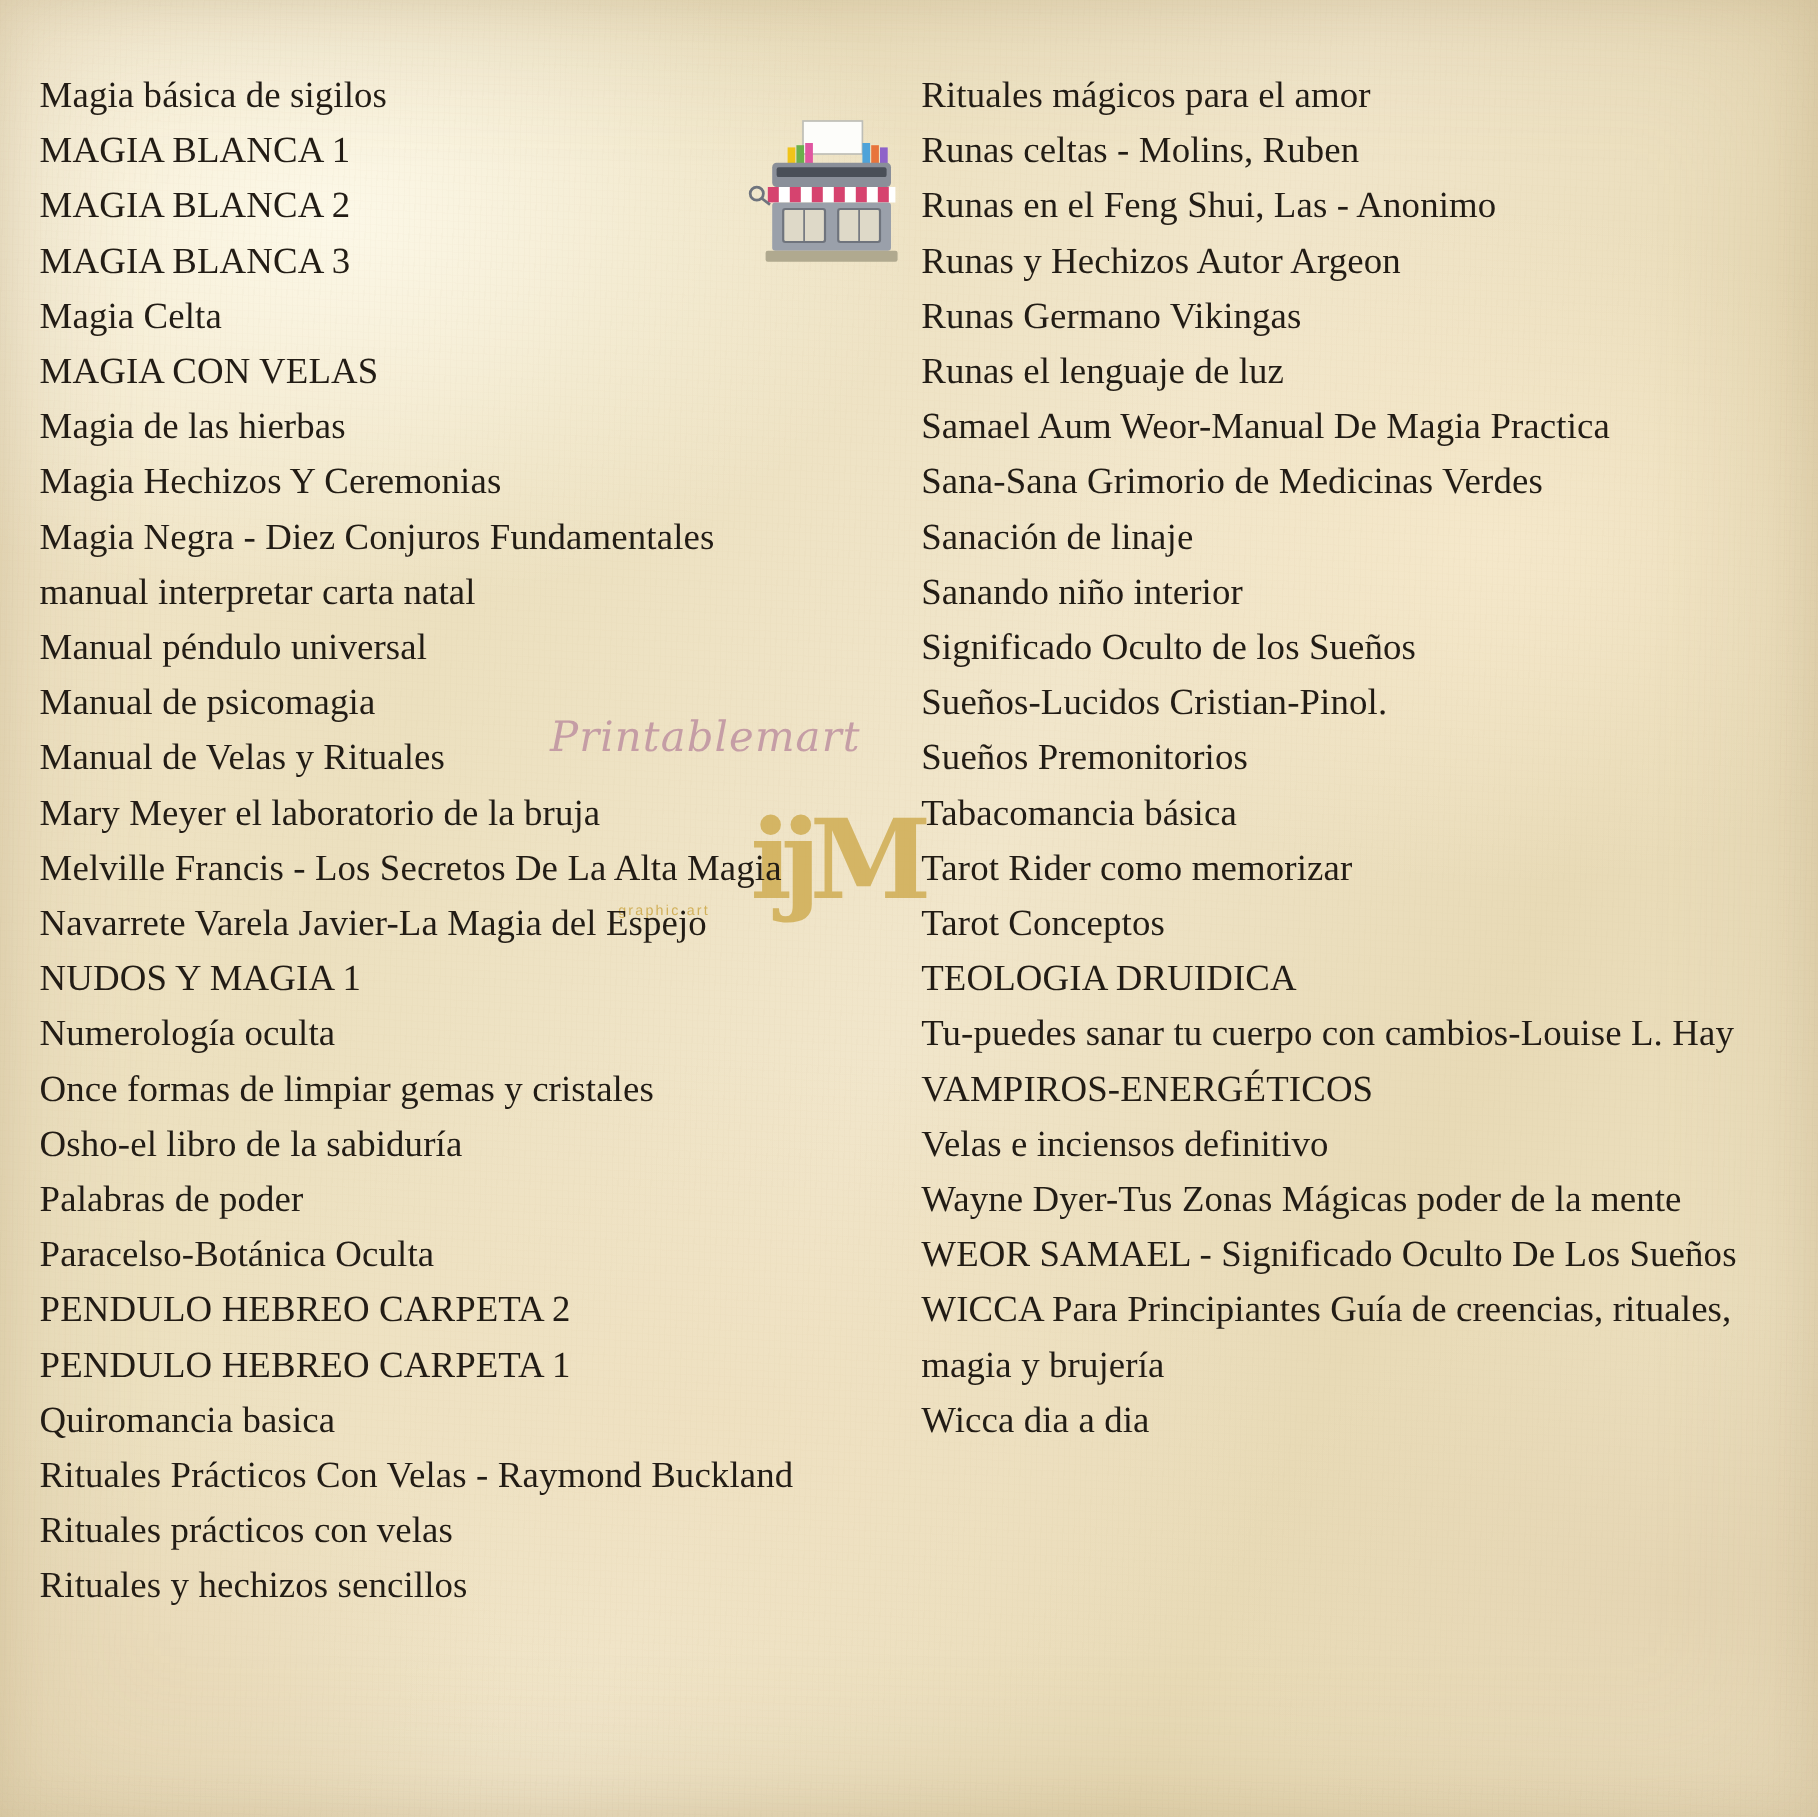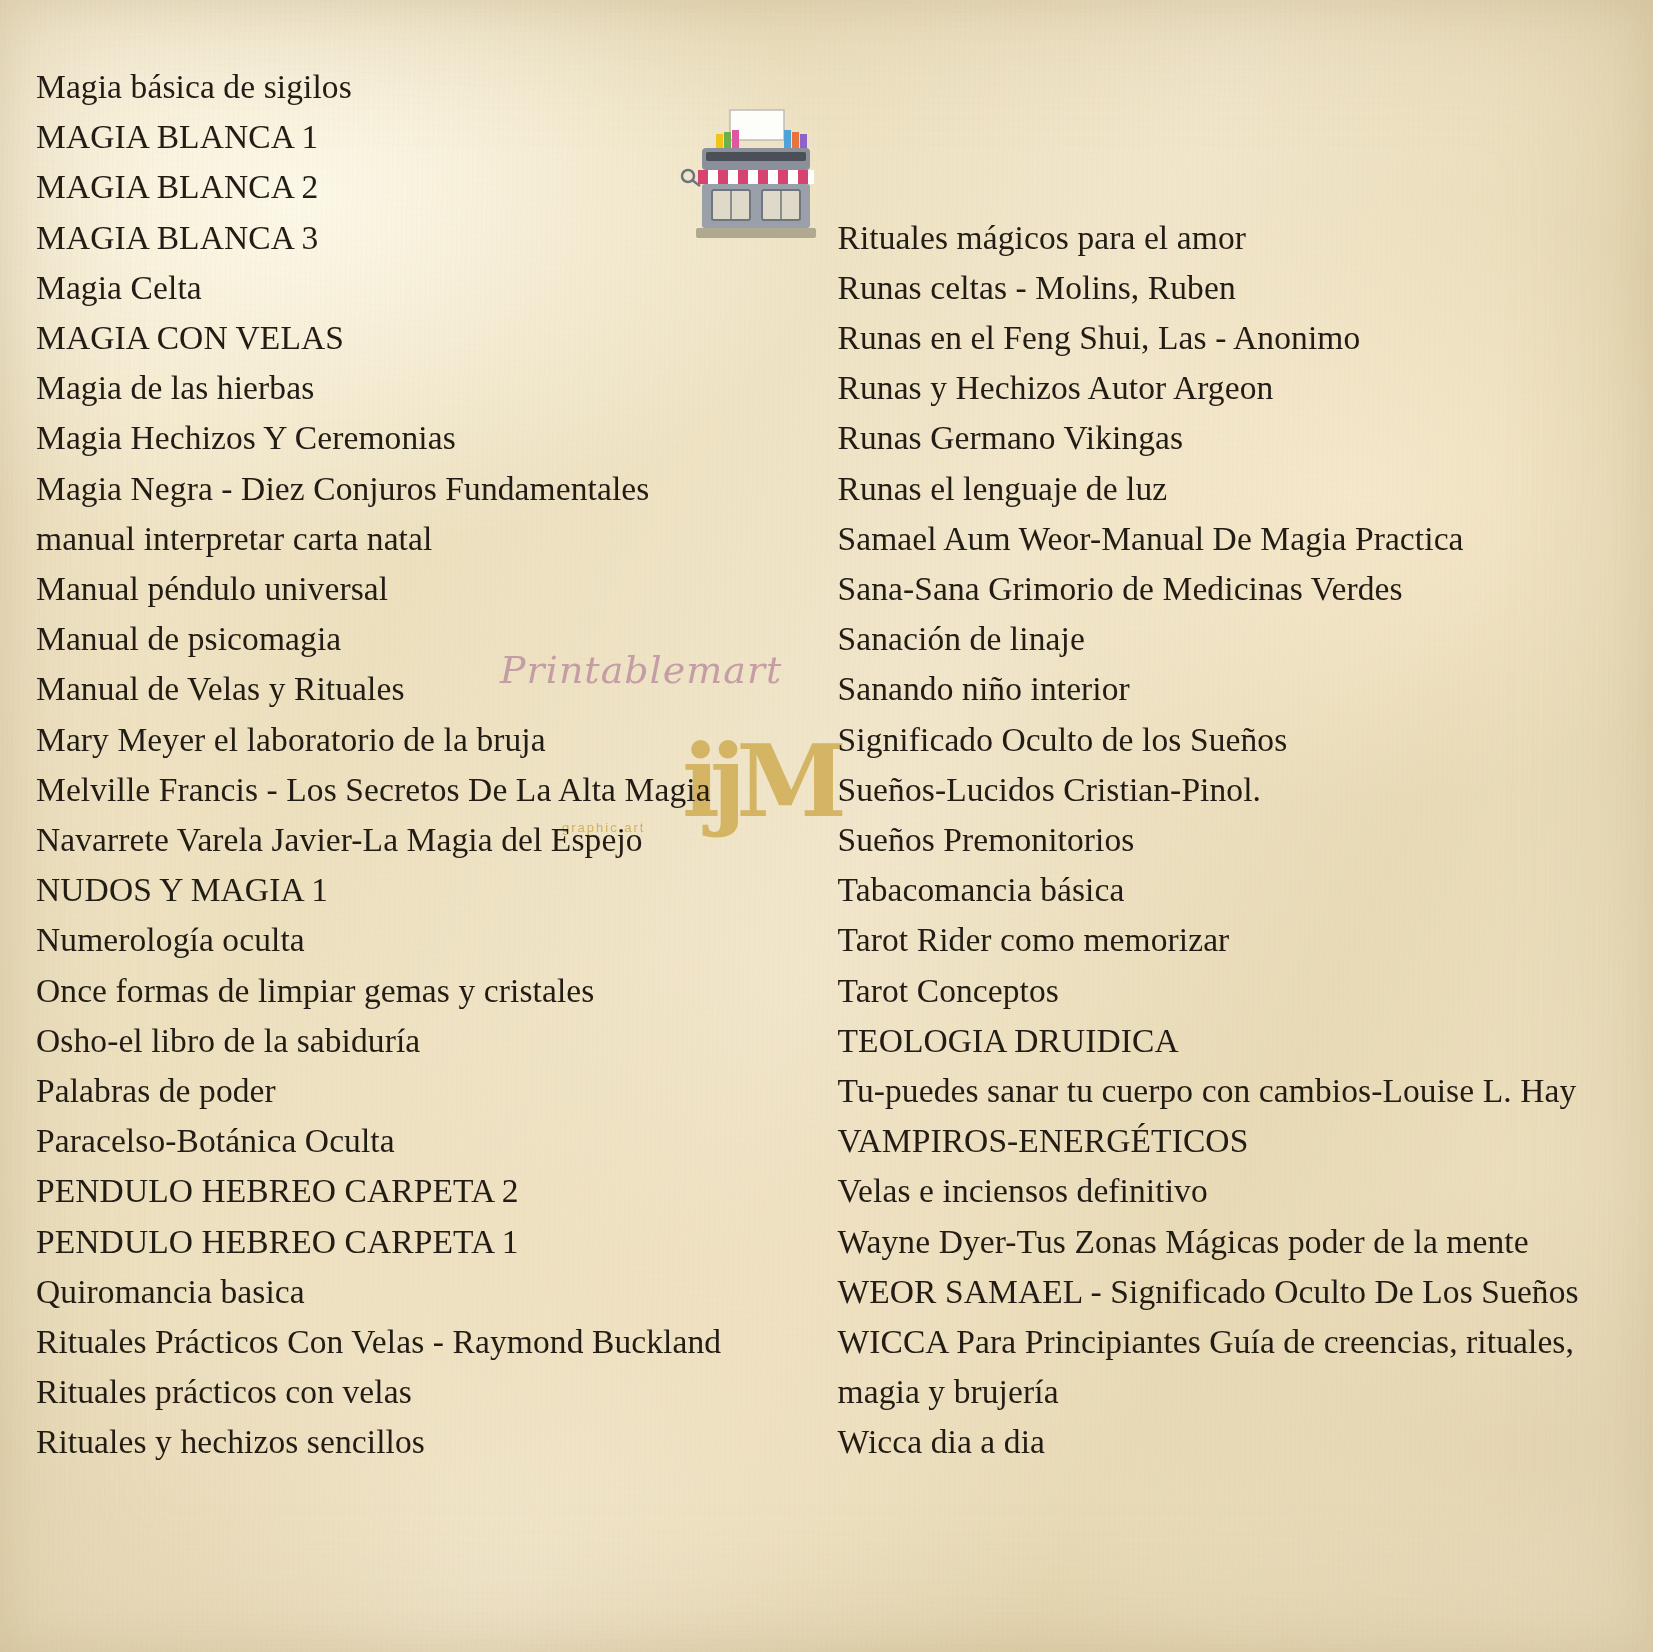--- a/index.html
+++ b/index.html
@@ -46,21 +46,20 @@
     pointer-events: none;
     box-shadow: inset 0 0 140px rgba(170,145,100,0.30), inset 0 0 40px rgba(180,155,110,0.18);
   }
 
   .columns {
     position: relative;
     z-index: 3;
     display: flex;
     padding: 62px 24px 0 30px;
     box-sizing: border-box;
-    align-items: flex-end;
   }
   .col {
     width: 50%;
     box-sizing: border-box;
   }
   .col-left { padding-right: 18px; padding-left: 6px; }
   .col-right { padding-left: 8px; }
 
   .entry {
     font-size: 33.5px;

